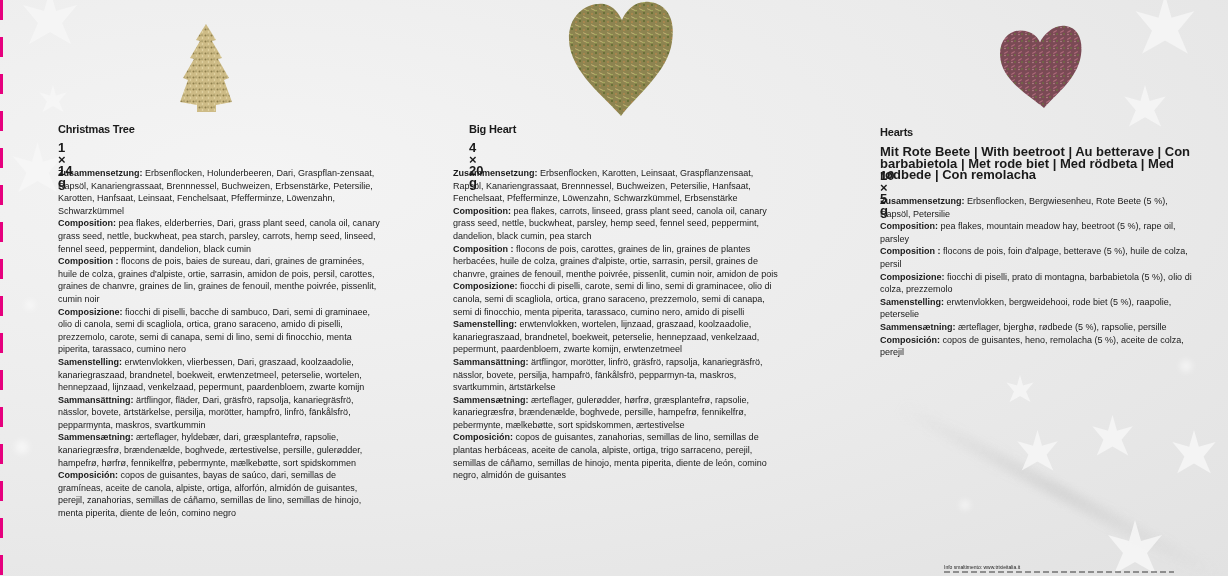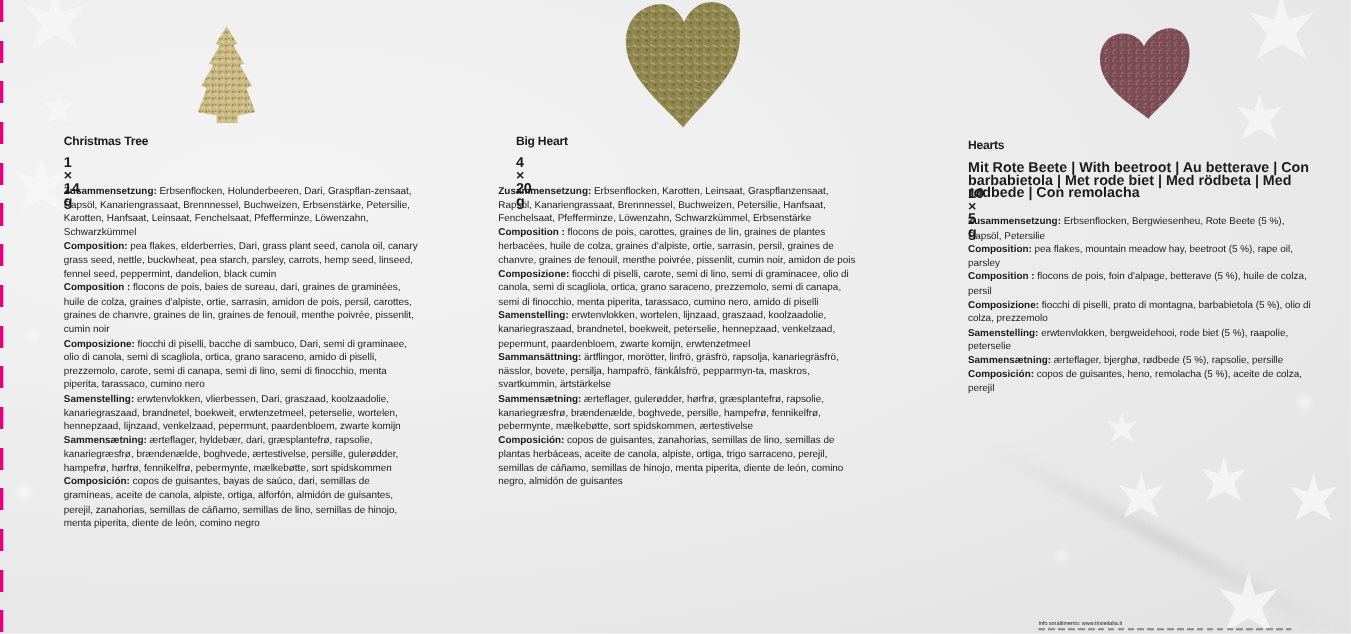--- a/index.html
+++ b/index.html
@@ -86,20 +86,21 @@
     <path d="M26 2 L36 18 L32 19 L42 36 L38 37 L49 56 L44 58 L52 80 L36 83 L36 90 L17 90 L17 83 L0 80 L8 58 L3 56 L14 37 L10 36 L20 19 L16 18 Z" fill="url(#seedA)"></path>
   </svg>
   <div class="title" style="left:58px;top:123px">Christmas Tree</div>
   <div class="sub" style="left:58px;top:142px">1 × 14 g</div>
   <div class="body-text" style="left:58px;top:167px;width:325px">
     <p><span class="lbl">Zusammensetzung:</span><span> Erbsenflocken, Holunderbeeren, Dari, Graspflan-zensaat, Rapsöl, Kanariengrassaat, Brennnessel, Buchweizen, Erbsenstärke, Petersilie, Karotten, Hanfsaat, Leinsaat, Fenchelsaat, Pfefferminze, Löwenzahn, Schwarzkümmel</span></p>
     <p><span class="lbl">Composition:</span><span> pea flakes, elderberries, Dari, grass plant seed, canola oil, canary grass seed, nettle, buckwheat, pea starch, parsley, carrots, hemp seed, linseed, fennel seed, peppermint, dandelion, black cumin</span></p>
     <p><span class="lbl">Composition :</span><span> flocons de pois, baies de sureau, dari, graines de graminées, huile de colza, graines d'alpiste, ortie, sarrasin, amidon de pois, persil, carottes, graines de chanvre, graines de lin, graines de fenouil, menthe poivrée, pissenlit, cumin noir</span></p>
     <p><span class="lbl">Composizione:</span><span> fiocchi di piselli, bacche di sambuco, Dari, semi di graminaee, olio di canola, semi di scagliola, ortica, grano saraceno, amido di piselli, prezzemolo, carote, semi di canapa, semi di lino, semi di finocchio, menta piperita, tarassaco, cumino nero</span></p>
     <p><span class="lbl">Samenstelling:</span><span> erwtenvlokken, vlierbessen, Dari, graszaad, koolzaadolie, kanariegraszaad, brandnetel, boekweit, erwtenzetmeel, peterselie, wortelen, hennepzaad, lijnzaad, venkelzaad, pepermunt, paardenbloem, zwarte komijn</span></p>
+    <p><span class="lbl">Sammansättning:</span><span> ärtflingor, fläder, Dari, gräsfrö, rapsolja, kanariegräsfrö, nässlor, bovete, ärtstärkelse, persilja, morötter, hampfrö, linfrö, fänkålsfrö, pepparmynta, maskros, svartkummin</span></p>
     <p><span class="lbl">Sammensætning:</span><span> ærteflager, hyldebær, dari, græsplantefrø, rapsolie, kanariegræsfrø, brændenælde, boghvede, ærtestivelse, persille, gulerødder, hampefrø, hørfrø, fennikelfrø, pebermynte, mælkebøtte, sort spidskommen</span></p>
     <p><span class="lbl">Composición:</span><span> copos de guisantes, bayas de saúco, dari, semillas de gramíneas, aceite de canola, alpiste, ortiga, alforfón, almidón de guisantes, perejil, zanahorias, semillas de cáñamo, semillas de lino, semillas de hinojo, menta piperita, diente de león, comino negro</span></p>
   </div>
 </section>
 
 <section class="product">
   <svg class="product-image" style="left:566px;top:0px;width:110px;height:118px" viewBox="0 0 110 118">
     <defs>
       <pattern id="seedB" width="8" height="8" patternUnits="userSpaceOnUse">
         <rect width="8" height="8" fill="#8d8450"></rect>
@@ -108,20 +109,21 @@
         <circle cx="2" cy="6" r="0.8" fill="#c9894a"></circle>
         <rect x="4" y="2" width="3" height="0.8" fill="#a8b060"></rect>
       </pattern>
     </defs>
     <path d="M55 116 C40 98 4 72 3 40 C2 14 22 2 38 4 C48 6 53 14 56 20 C60 10 70 0 84 2 C100 4 110 18 106 42 C102 72 70 96 55 116 Z" fill="url(#seedB)"></path>
   </svg>
   <div class="title" style="left:469px;top:123px">Big Heart</div>
   <div class="sub" style="left:469px;top:142px">4 × 20 g</div>
   <div class="body-text" style="left:453px;top:167px;width:325px">
     <p><span class="lbl">Zusammensetzung:</span><span> Erbsenflocken, Karotten, Leinsaat, Graspflanzensaat, Rapsöl, Kanariengrassaat, Brennnessel, Buchweizen, Petersilie, Hanfsaat, Fenchelsaat, Pfefferminze, Löwenzahn, Schwarzkümmel, Erbsenstärke</span></p>
+    <p><span class="lbl">Composition:</span><span> pea flakes, carrots, linseed, grass plant seed, canola oil, canary grass seed, nettle, buckwheat, parsley, hemp seed, fennel seed, peppermint, dandelion, black cumin, pea starch</span></p>
     <p><span class="lbl">Composition :</span><span> flocons de pois, carottes, graines de lin, graines de plantes herbacées, huile de colza, graines d'alpiste, ortie, sarrasin, persil, graines de chanvre, graines de fenouil, menthe poivrée, pissenlit, cumin noir, amidon de pois</span></p>
     <p><span class="lbl">Composizione:</span><span> fiocchi di piselli, carote, semi di lino, semi di graminacee, olio di canola, semi di scagliola, ortica, grano saraceno, prezzemolo, semi di canapa, semi di finocchio, menta piperita, tarassaco, cumino nero, amido di piselli</span></p>
     <p><span class="lbl">Samenstelling:</span><span> erwtenvlokken, wortelen, lijnzaad, graszaad, koolzaadolie, kanariegraszaad, brandnetel, boekweit, peterselie, hennepzaad, venkelzaad, pepermunt, paardenbloem, zwarte komijn, erwtenzetmeel</span></p>
     <p><span class="lbl">Sammansättning:</span><span> ärtflingor, morötter, linfrö, gräsfrö, rapsolja, kanariegräsfrö, nässlor, bovete, persilja, hampafrö, fänkålsfrö, pepparmyn-ta, maskros, svartkummin, ärtstärkelse</span></p>
     <p><span class="lbl">Sammensætning:</span><span> ærteflager, gulerødder, hørfrø, græsplantefrø, rapsolie, kanariegræsfrø, brændenælde, boghvede, persille, hampefrø, fennikelfrø, pebermynte, mælkebøtte, sort spidskommen, ærtestivelse</span></p>
     <p><span class="lbl">Composición:</span><span> copos de guisantes, zanahorias, semillas de lino, semillas de plantas herbáceas, aceite de canola, alpiste, ortiga, trigo sarraceno, perejil, semillas de cáñamo, semillas de hinojo, menta piperita, diente de león, comino negro, almidón de guisantes</span></p>
   </div>
 </section>
 
 <section class="product">

